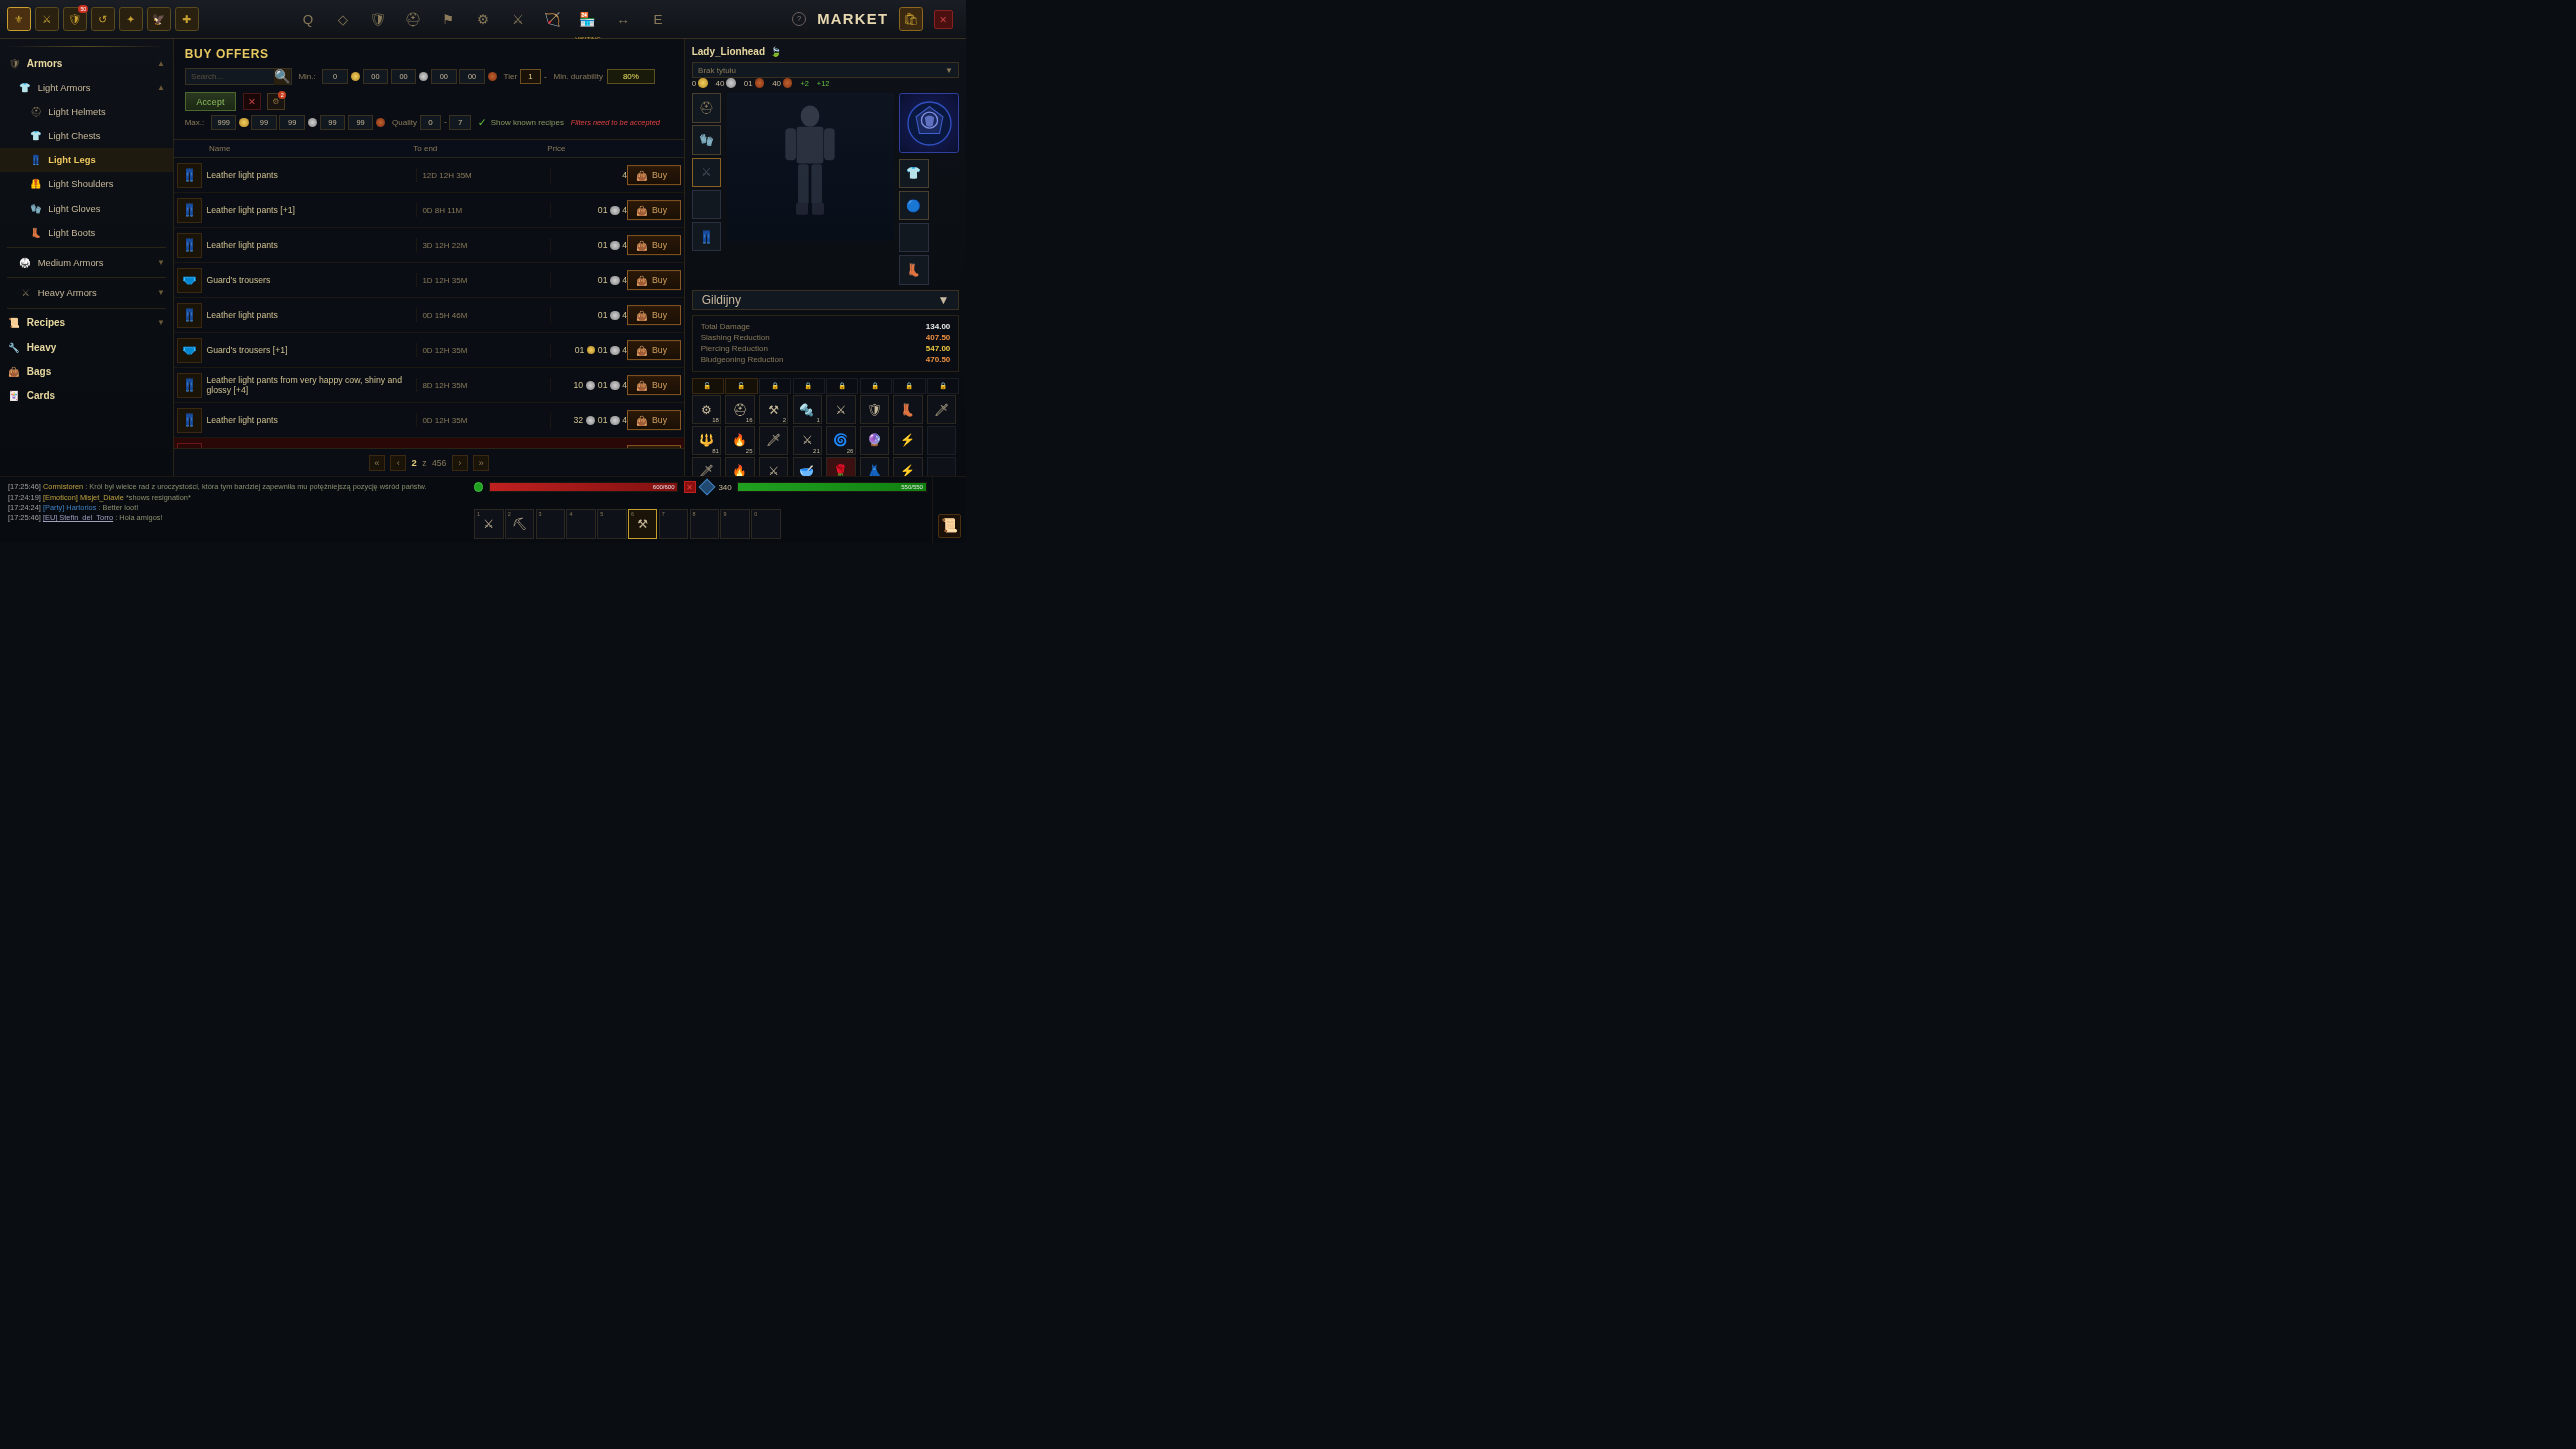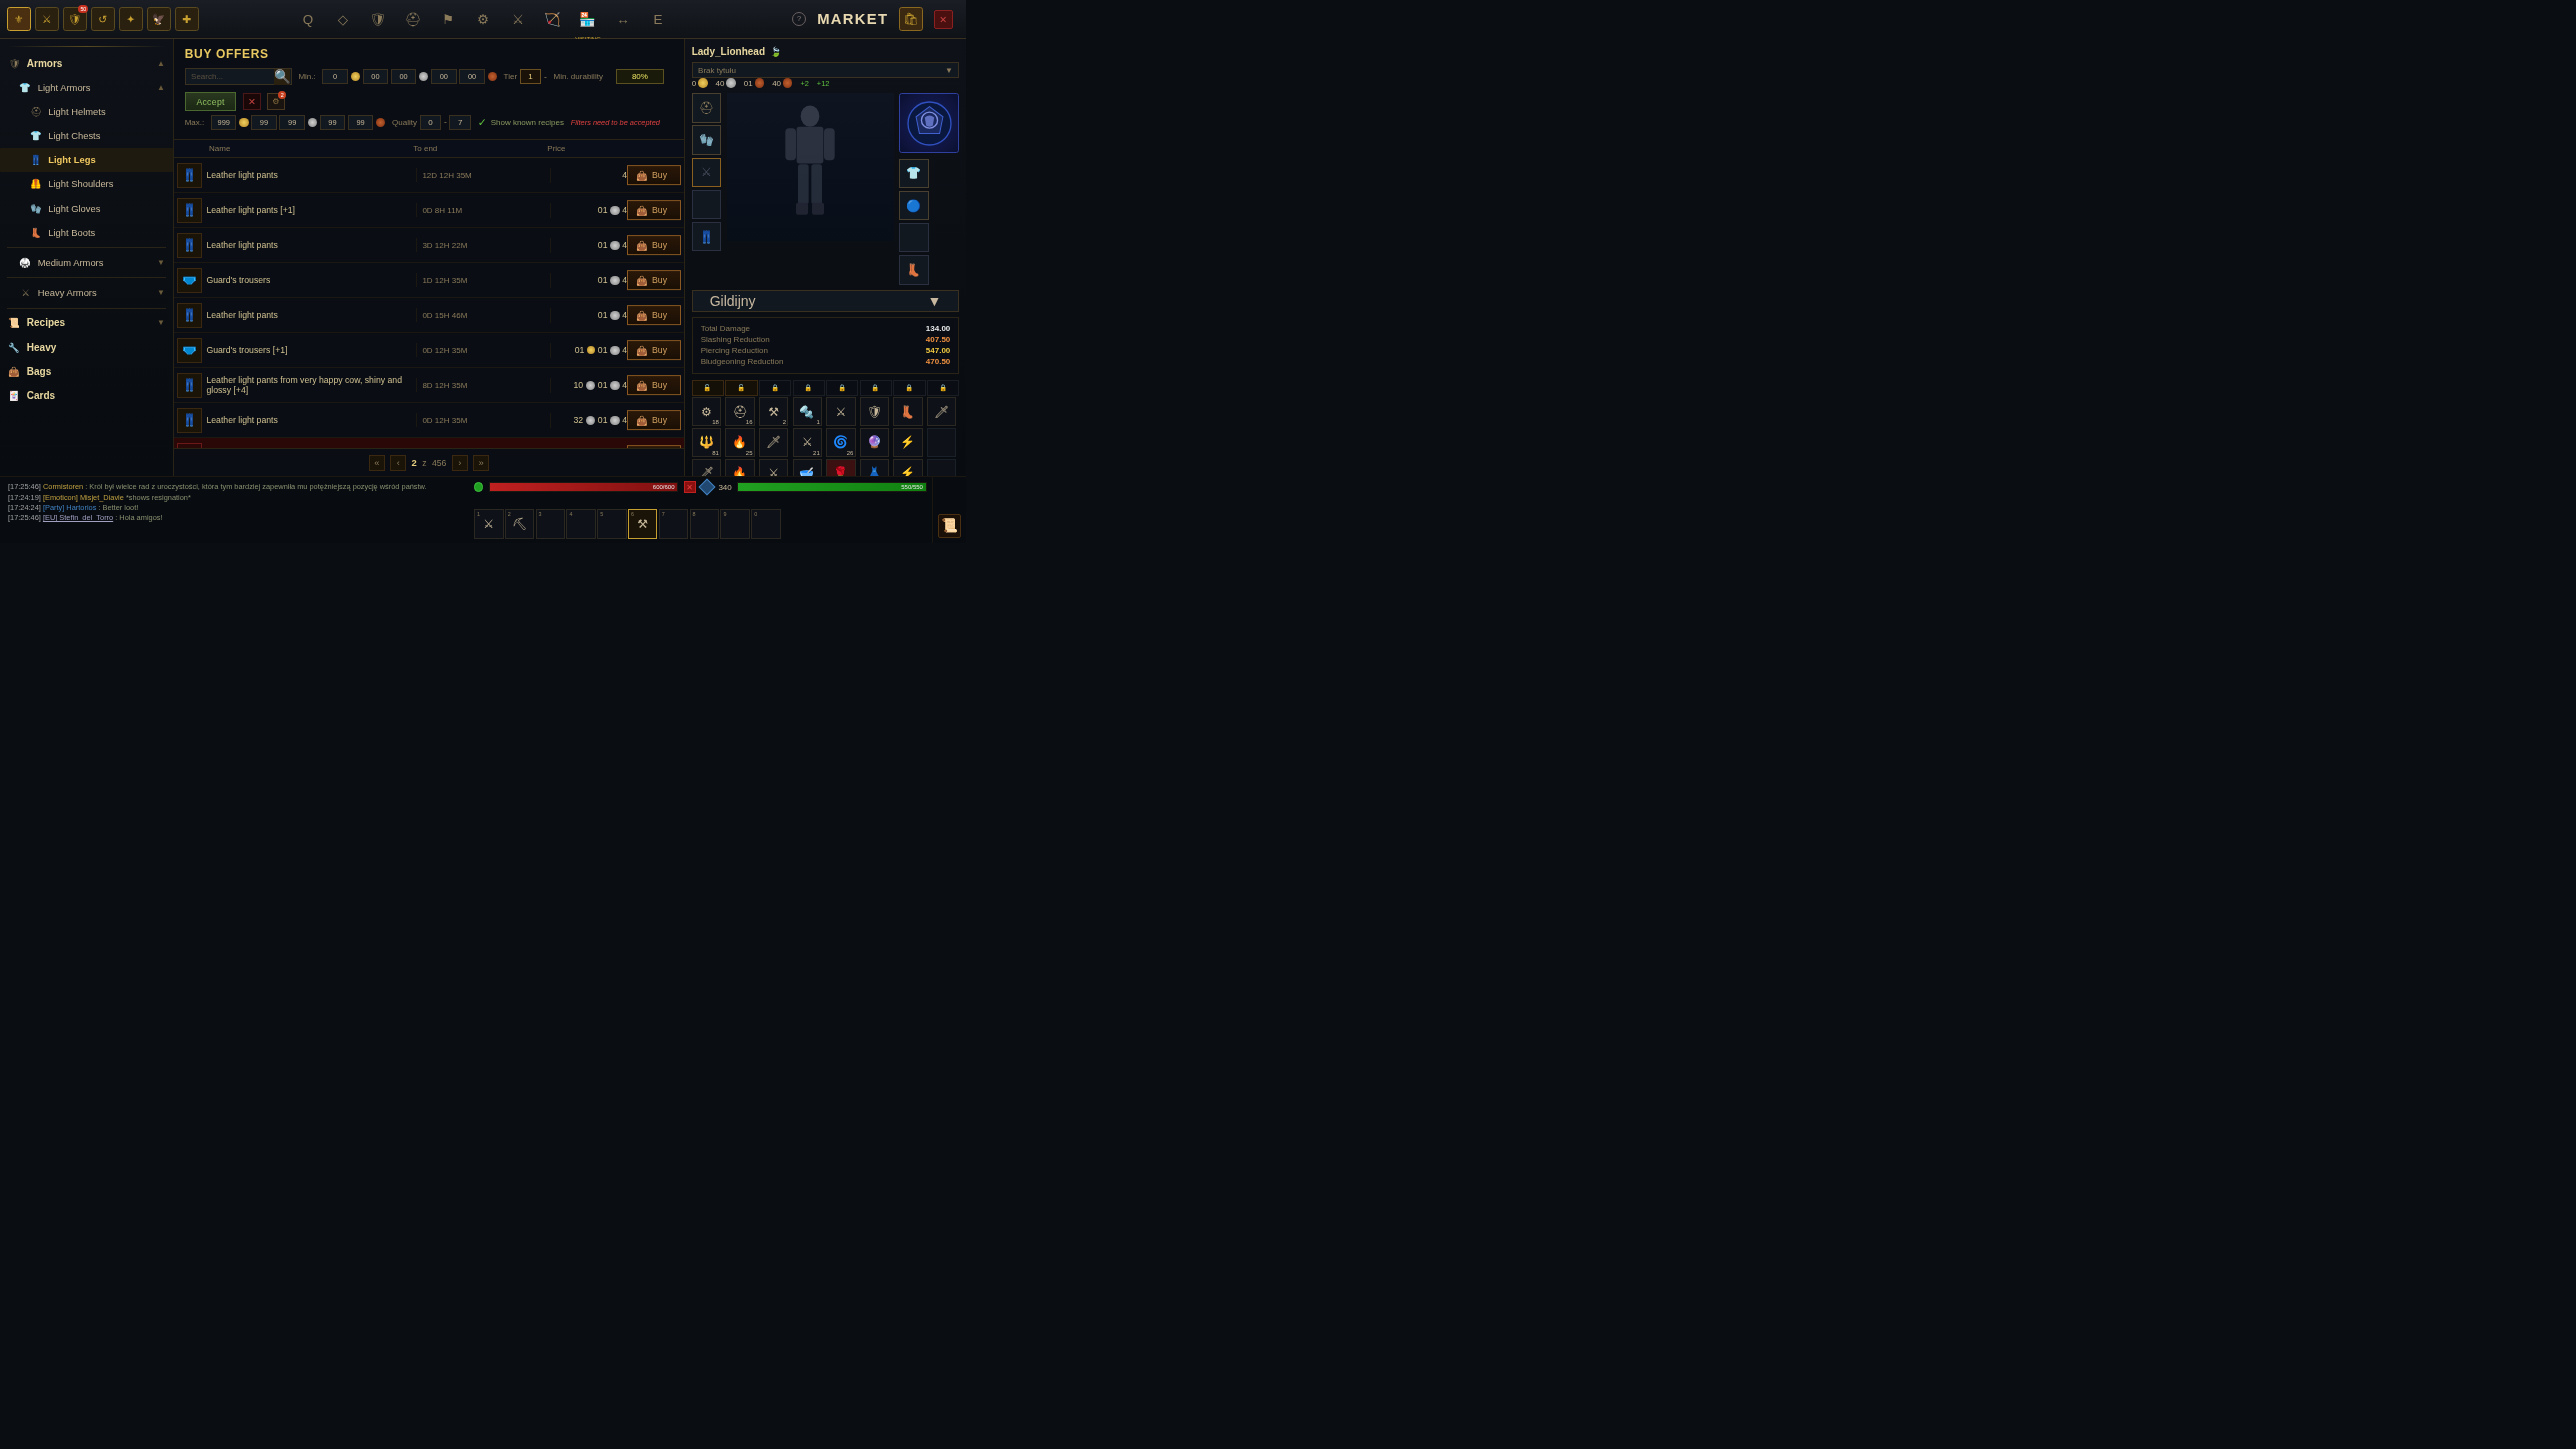--- a/index.html
+++ b/index.html
@@ -292,21 +292,21 @@
       width: 21.5px;
       padding: 2px;
       text-align: center;
       font-size: 8px;
     }
     .tier-dash { color: #8a7a5a; }
 
     .durability-group {
       display: flex;
       align-items: center;
-      gap: 13px;
+      gap: 4px;
     }
     .durability-input {
       background: #1a1a0a;
       border: 0.7px solid #5a5020;
       color: #e8e060;
       width: 48px;
       padding: 2px;
       text-align: center;
       font-size: 8px;
     }
@@ -613,22 +613,22 @@
       display: flex;
       align-items: center;
       justify-content: center;
       margin-bottom: 2.7px;
     }
 
     .guild-dropdown {
       background: #111820;
       border: 0.7px solid #3a3020;
       color: #c8b8a0;
-      padding: 2px 17px;
-      font-size: 14px;
+      padding: 2px 9px;
+      font-size: 12px;
       display: flex;
       align-items: center;
       gap: 7px;
       cursor: pointer;
       margin-bottom: 5.4px;
     }
 
     .stats-area {
       background: #0a0e14;
       border: 0.7px solid #2a2416;

